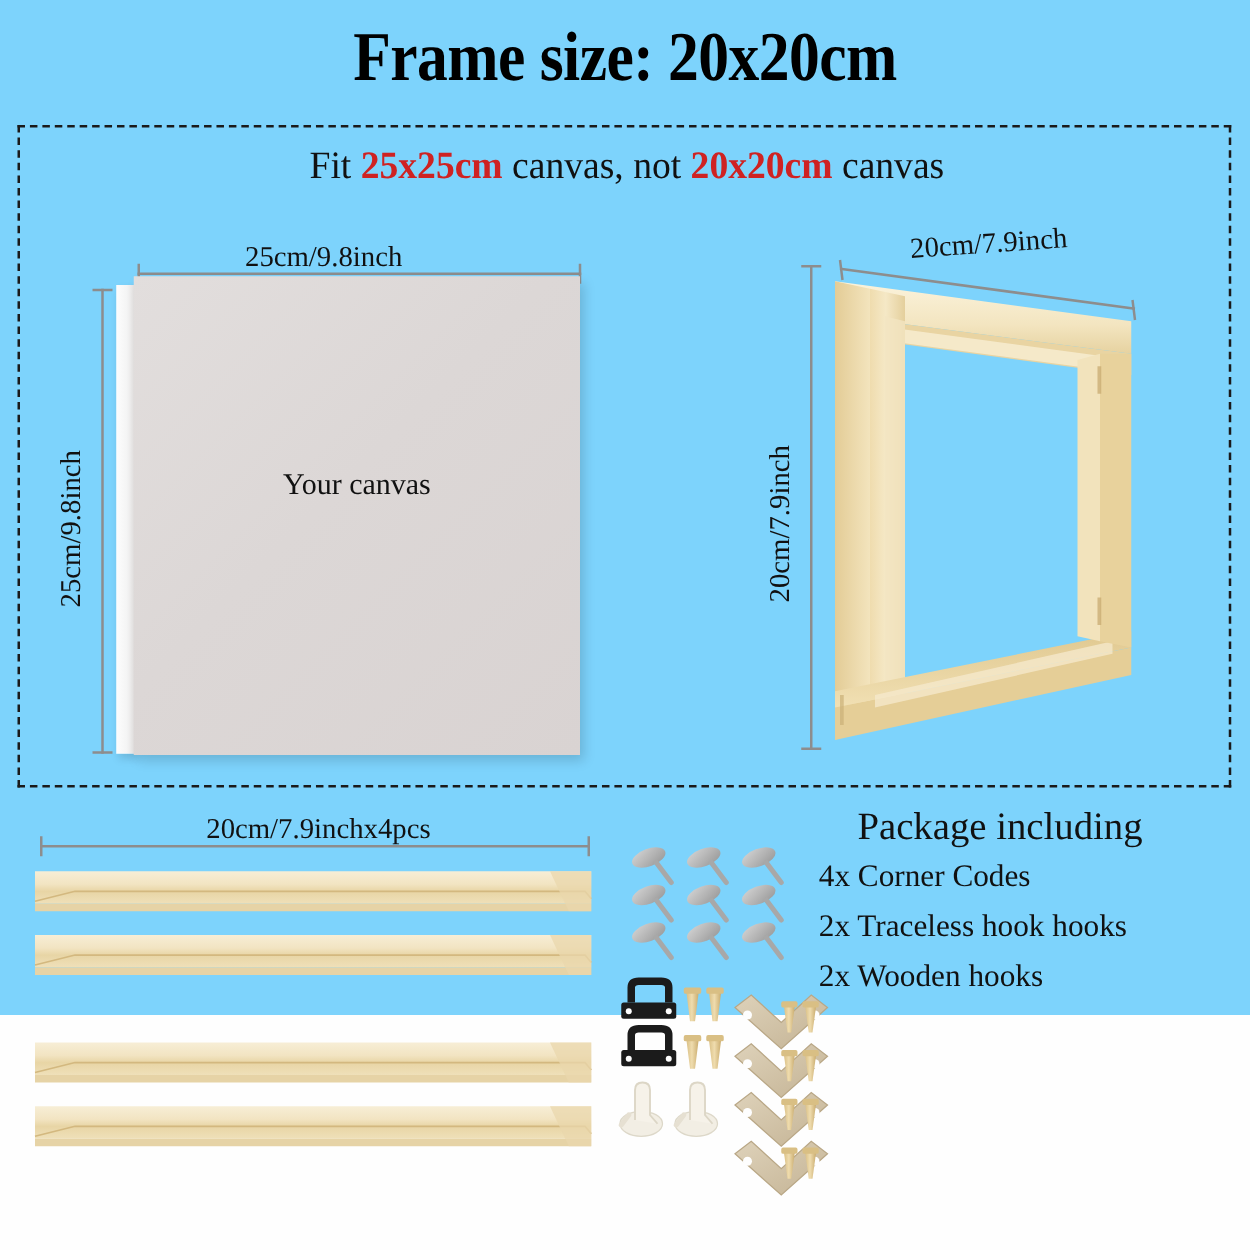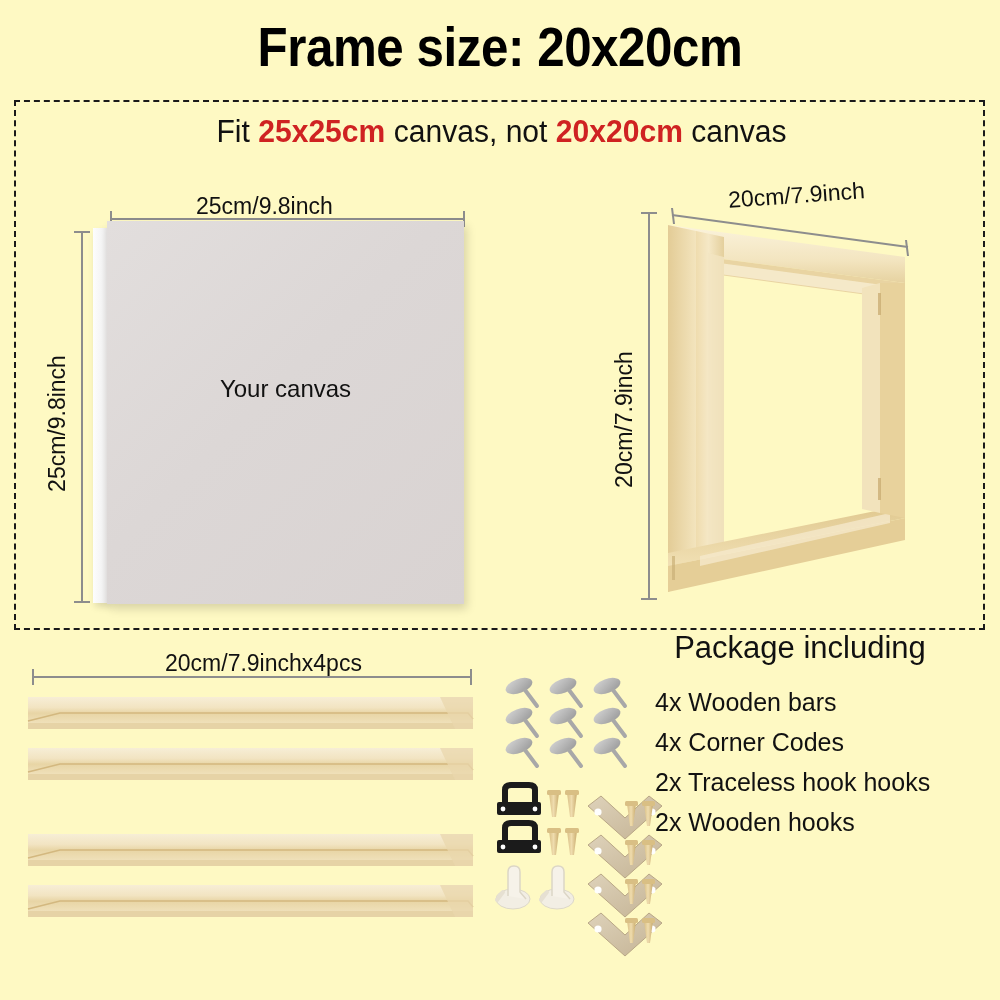--- a/index.html
+++ b/index.html
@@ -8,22 +8,23 @@
     width: 1000px;
     height: 1000px;
     background: #fefefe;
     font-family: "Liberation Sans", sans-serif;
     overflow: hidden;
   }
 
   #page {
     position: relative;
     width: 1000px;
-    height: 1000px;
-    background: #fef9c3;
+    height: 812px;
+    background: #7dd3fc;
+    font-family: Liberation Serif, serif;
   }
 
   
   .title {
     position: absolute;
     top: 14px;
     left: 0;
     width: 1000px;
     text-align: center;
     font-size: 56px;
@@ -128,21 +129,21 @@
     text-align: center;
     font-size: 24px;
     color: #111;
     white-space: nowrap;
   }
 
   
   .pkg-title {
     position: absolute;
     left: 600px;
-    top: 630px;
+    top: 643px;
     width: 400px;
     text-align: center;
     font-size: 31px;
     color: #111;
     white-space: nowrap;
   }
   .pkg-list {
     position: absolute;
     left: 655px;
     top: 682px;
@@ -411,23 +412,20 @@
       <rect x="642" y="918" width="13" height="5" rx="1.5" fill="#d9bf84"></rect>
     </g>
   </svg>
 
   <div class="dim-h" style="left:32px; top:676px; width:440px;"></div>
   <div class="dim-label" style="left:165px; top:650px;">20cm/7.9inchx4pcs</div>
 
   <div class="pkg-title">Package including</div>
 
   <div class="pkg-list">
-    <div class="pkg-row">
-      <span>4x Wooden bars</span>
-    </div>
     <div class="pkg-row">
       <span>4x Corner Codes</span>
     </div>
     <div class="pkg-row">
       <span>2x Traceless hook hooks</span>
     </div>
     <div class="pkg-row">
       <span>2x Wooden hooks</span>
     </div>
   </div>

